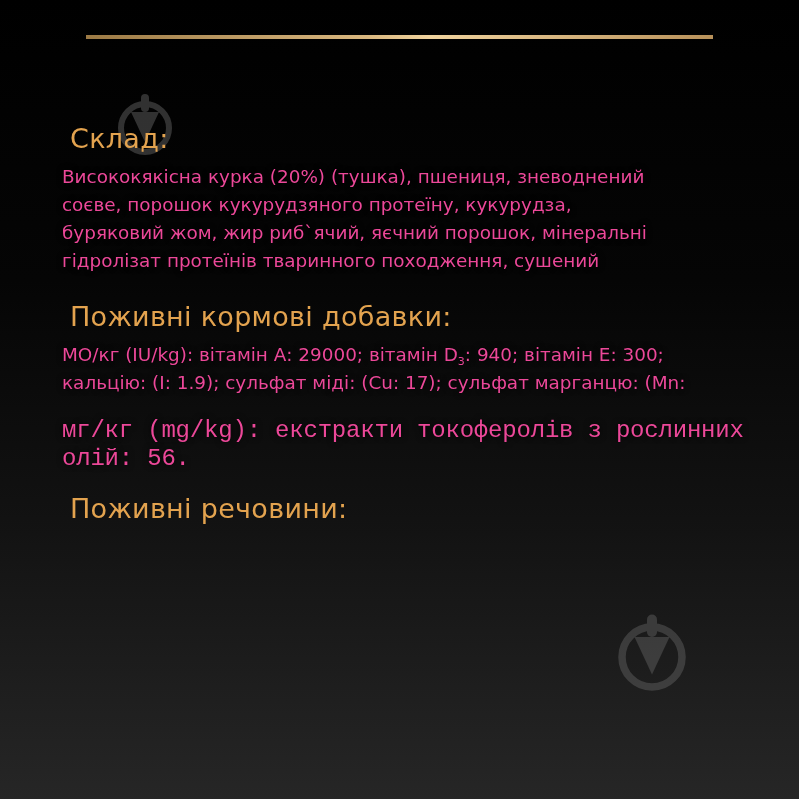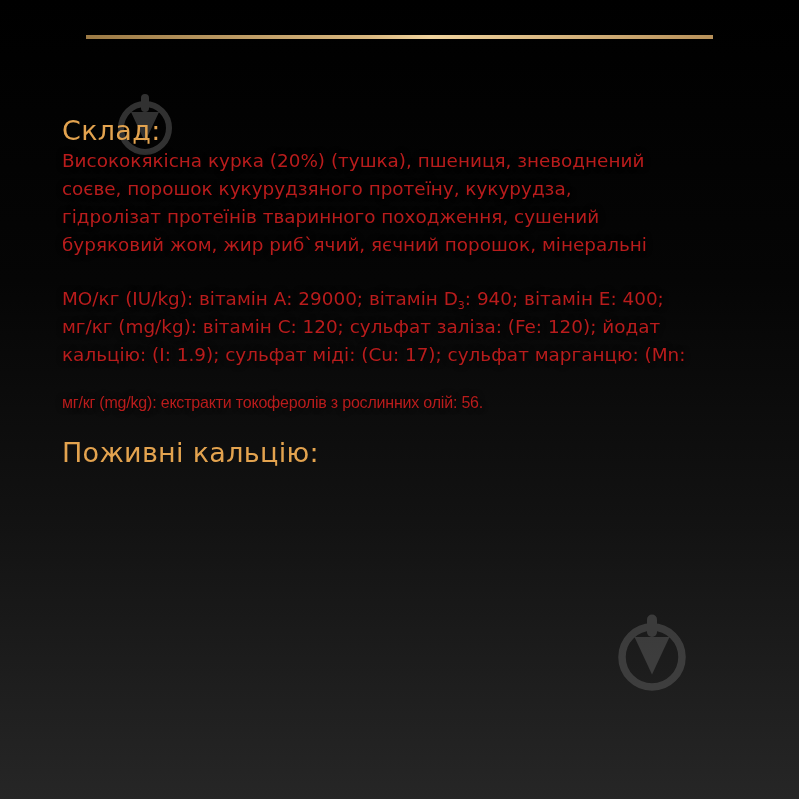--- a/index.html
+++ b/index.html
@@ -17,27 +17,27 @@
       position: absolute; opacity: 0.35;
     }
     .wm1 { left: 113px; top: 92px; }
     .wm2 { left: 612px; top: 612px; }
     .content {
       position: absolute; left: 62px; top: 115px; width: 690px;
     }
     .section { margin-bottom: 20px; }
     .heading {
       color: #e3a34f; font-size: 27px; line-height: 32px; letter-spacing: 0.3px;
-      font-family: "DejaVu Sans", sans-serif; font-weight: normal; margin: 0;
+      font-family: "DejaVu Sans", sans-serif; font-weight: normal; margin: 8px;
     }
     .body-text {
-      font-size: 18.4px; line-height: 28px; margin: 0; color: #b91c1c;
+      font-size: 18.4px; line-height: 28px; margin: 0; color: #ec4899;
       text-shadow: 0 0 6px rgba(0,0,0,0.9);
     }
-    .body-text.narrow { font-family: Liberation Sans, sans-serif; font-size: 16px; letter-spacing: -0.2px; }
+    .body-text.narrow { font-family: Liberation Mono, monospace; font-size: 24px; letter-spacing: -0.2px; }
     .sec1 { margin-bottom: 26px; }
     sub { font-size: 11px; vertical-align: -4px; line-height: 0; }
   </style>
 </head>
 <body>
 
 <div class="gold-rule"></div>
 
 <div class="watermark wm1">
   <svg width="64" height="64" viewBox="0 0 64 64">
@@ -53,31 +53,31 @@
     <polygon points="18,20 46,20 32,50" fill="#7a7a7a"></polygon>
   </svg>
 </div>
 
 <div class="content">
 
   <div class="section sec1">
     <h2 class="heading">Склад:</h2>
     <p class="body-text">Висококякісна курка (20%) (тушка), пшениця, зневоднений</p>
     <p class="body-text">соєве, порошок кукурудзяного протеїну, кукурудза,</p>
+    <p class="body-text">буряковий жом, жир риб`ячий, яєчний порошок, мінеральні</p>
     <p class="body-text">гідролізат протеїнів тваринного походження, сушений</p>
-    <p class="body-text">буряковий жом, жир риб`ячий, яєчний порошок, мінеральні</p>
   </div>
 
   <div class="section">
-    <p class="body-text"><span>МО/кг (IU/kg): вітамін А: 29000; вітамін D</span><sub>3</sub><span>: 940; вітамін Е: 400;</span></p>
-    <p class="body-text">мг/кг (mg/kg): вітамін С: 120; сульфат заліза: (Fe: 120); йодат</p>
+    <h2 class="heading">Поживні кормові добавки:</h2>
+    <p class="body-text"><span>МО/кг (IU/kg): вітамін А: 29000; вітамін D</span><sub>3</sub><span>: 940; вітамін Е: 300;</span></p>
     <p class="body-text">кальцію: (I: 1.9); сульфат міді: (Cu: 17); сульфат марганцю: (Mn:</p>
   </div>
 
   <div class="section">
     <p class="body-text narrow">мг/кг (mg/kg): екстракти токоферолів з рослинних олій: 56.</p>
   </div>
 
   <div class="section">
-    <h2 class="heading">Поживні кальцію:</h2>
+    <h2 class="heading">Поживні речовини:</h2>
   </div>
 
 </div>
 
 </body></html>

